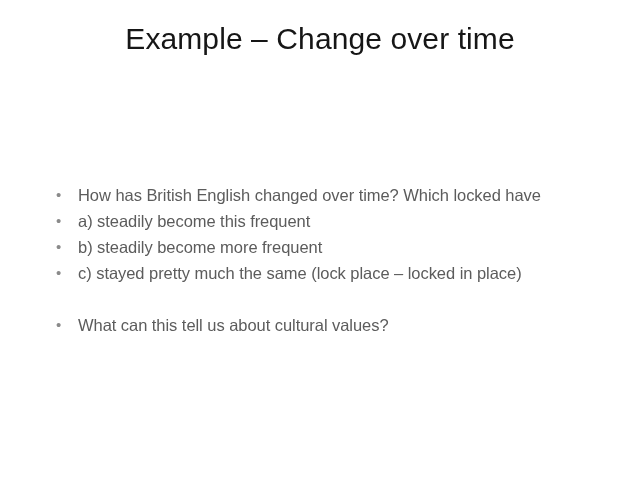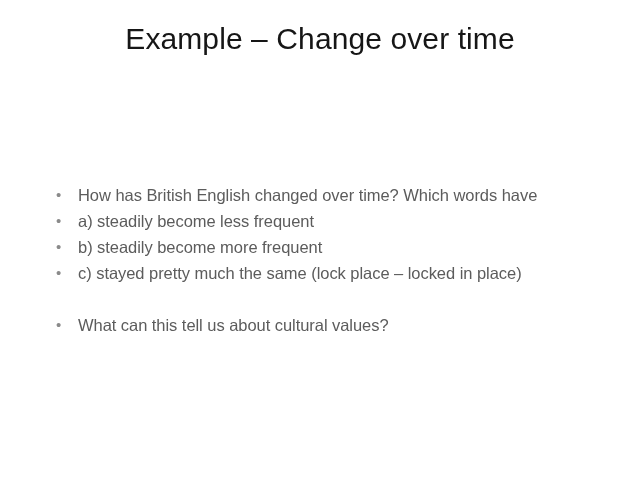--- a/index.html
+++ b/index.html
@@ -80,26 +80,26 @@
 <div class="slide">
 
   <div class="title-block">
     <span class="title-line">Example – Change over time</span>
   </div>
 
   <div class="body-block">
 
     <div class="bullet-row">
       <span class="bullet-marker">•</span>
-      <span class="bullet-text">How has British English changed over time? Which words have</span>
+      <span class="bullet-text">How has British English changed over time? Which locked have</span>
     </div>
 
     <div class="bullet-row">
       <span class="bullet-marker">•</span>
-      <span class="bullet-text">a) steadily become less frequent</span>
+      <span class="bullet-text">a) steadily become this frequent</span>
     </div>
 
     <div class="bullet-row">
       <span class="bullet-marker">•</span>
       <span class="bullet-text">b) steadily become more frequent</span>
     </div>
 
     <div class="bullet-row">
       <span class="bullet-marker">•</span>
       <span class="bullet-text">c) stayed pretty much the same (lock place – locked in place)</span>

